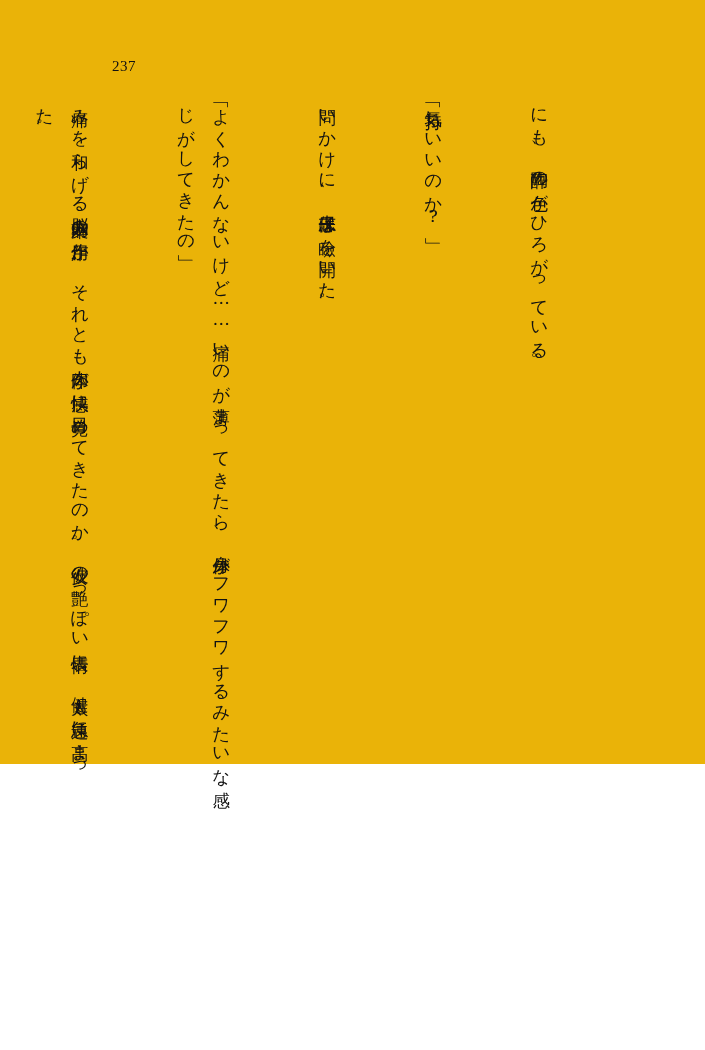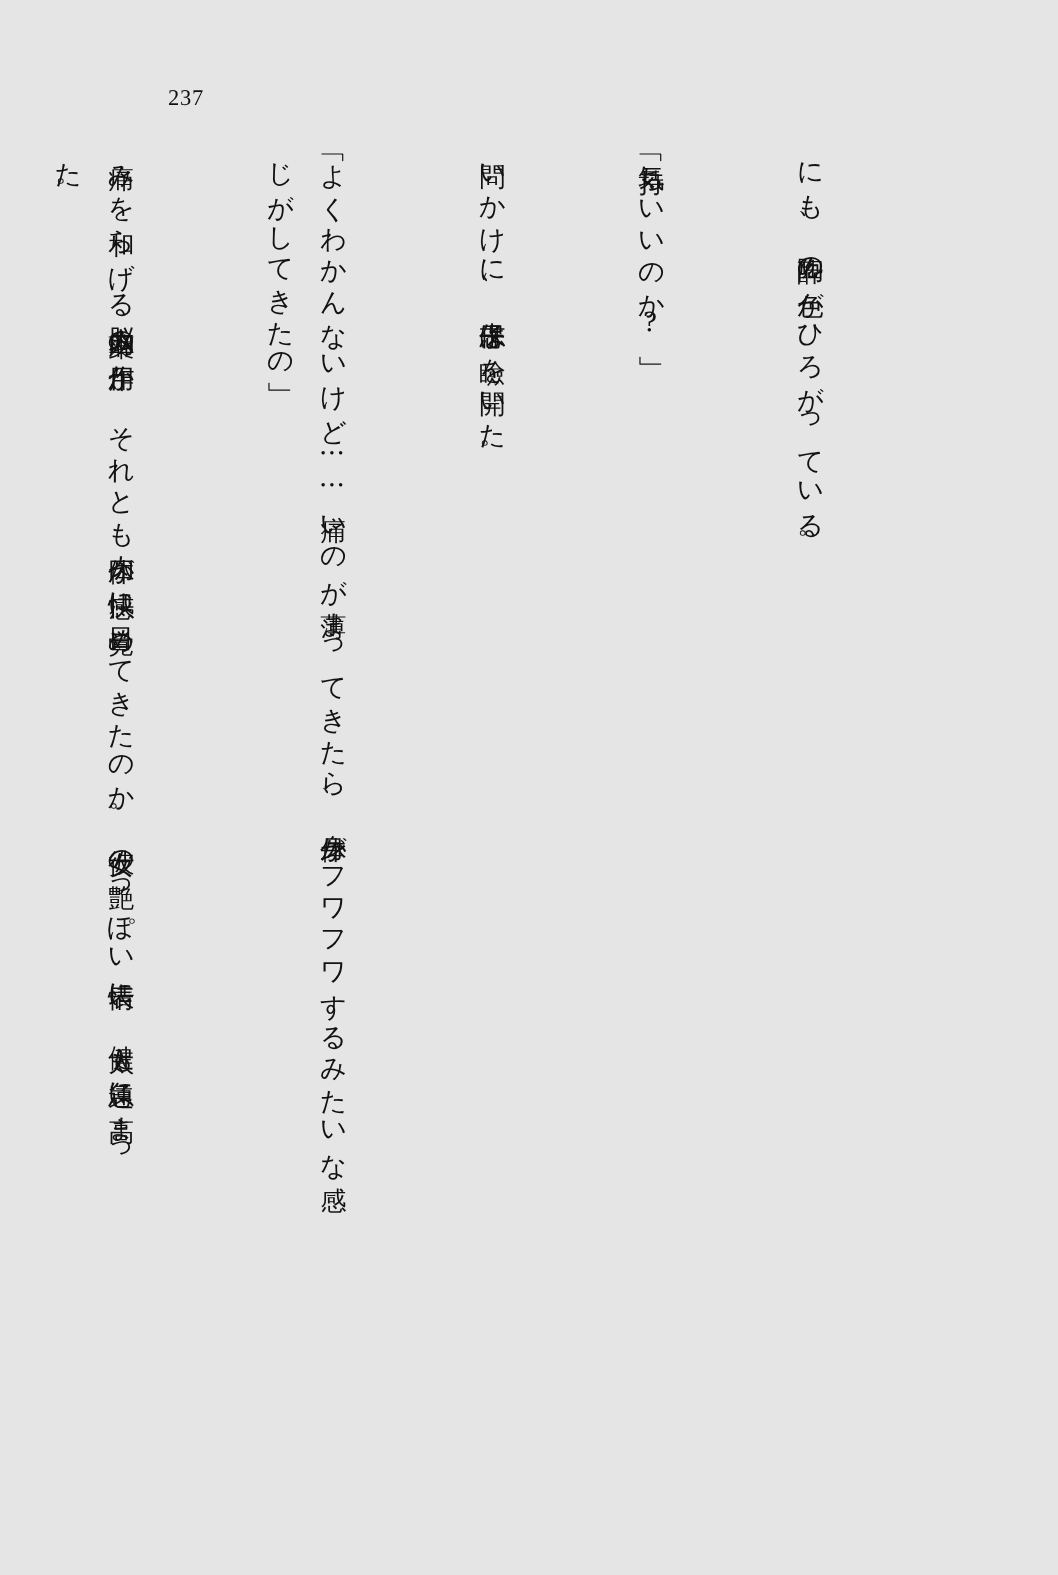--- a/index.html
+++ b/index.html
@@ -14,22 +14,22 @@
     font-family: "Liberation Serif", "DejaVu Serif", serif;
     color: #1a1a1a;
     overflow: hidden;
   }
 
   .page {
     position: absolute;
     left: 0;
     top: 0;
     width: 705px;
-    height: 1050px;
-    background: #e5e5e5;
+    height: 764px;
+    background: #eab308;
   }
 
   .page-number {
     position: absolute;
     left: 112px;
     top: 58px;
     font-size: 15px;
     letter-spacing: 0.5px;
     color: #111;
     font-family: "Liberation Serif", "DejaVu Serif", serif;

